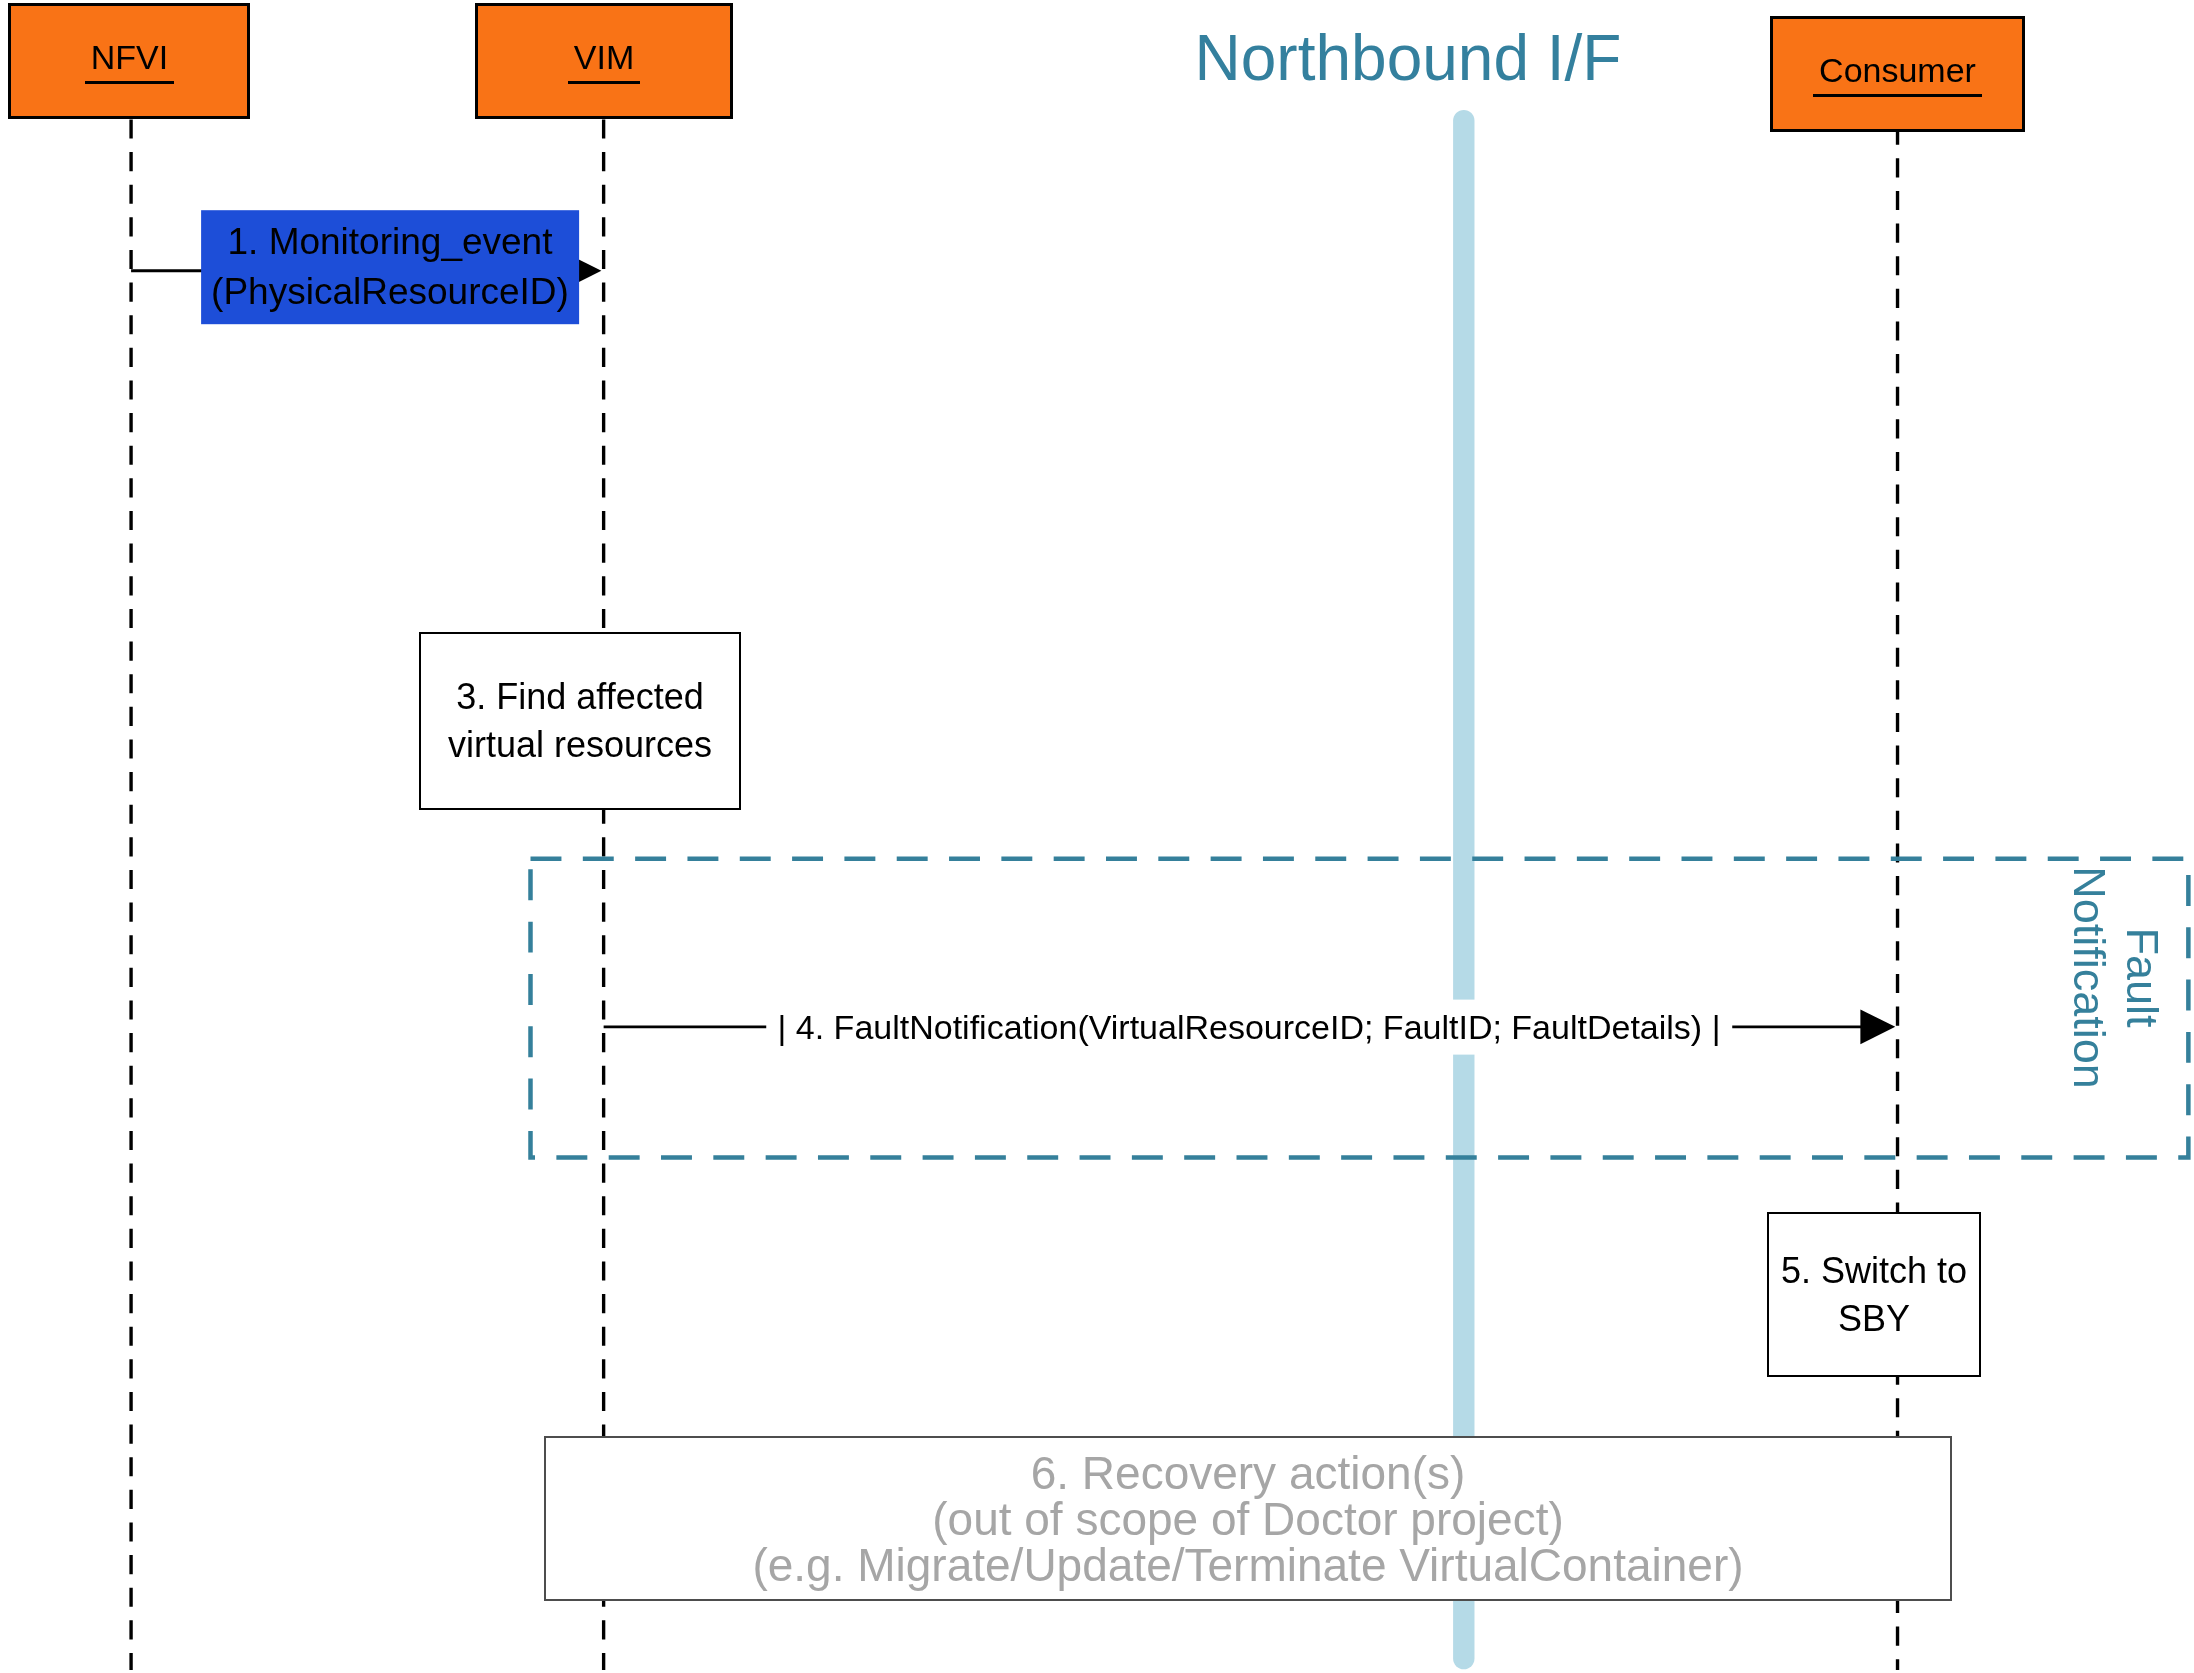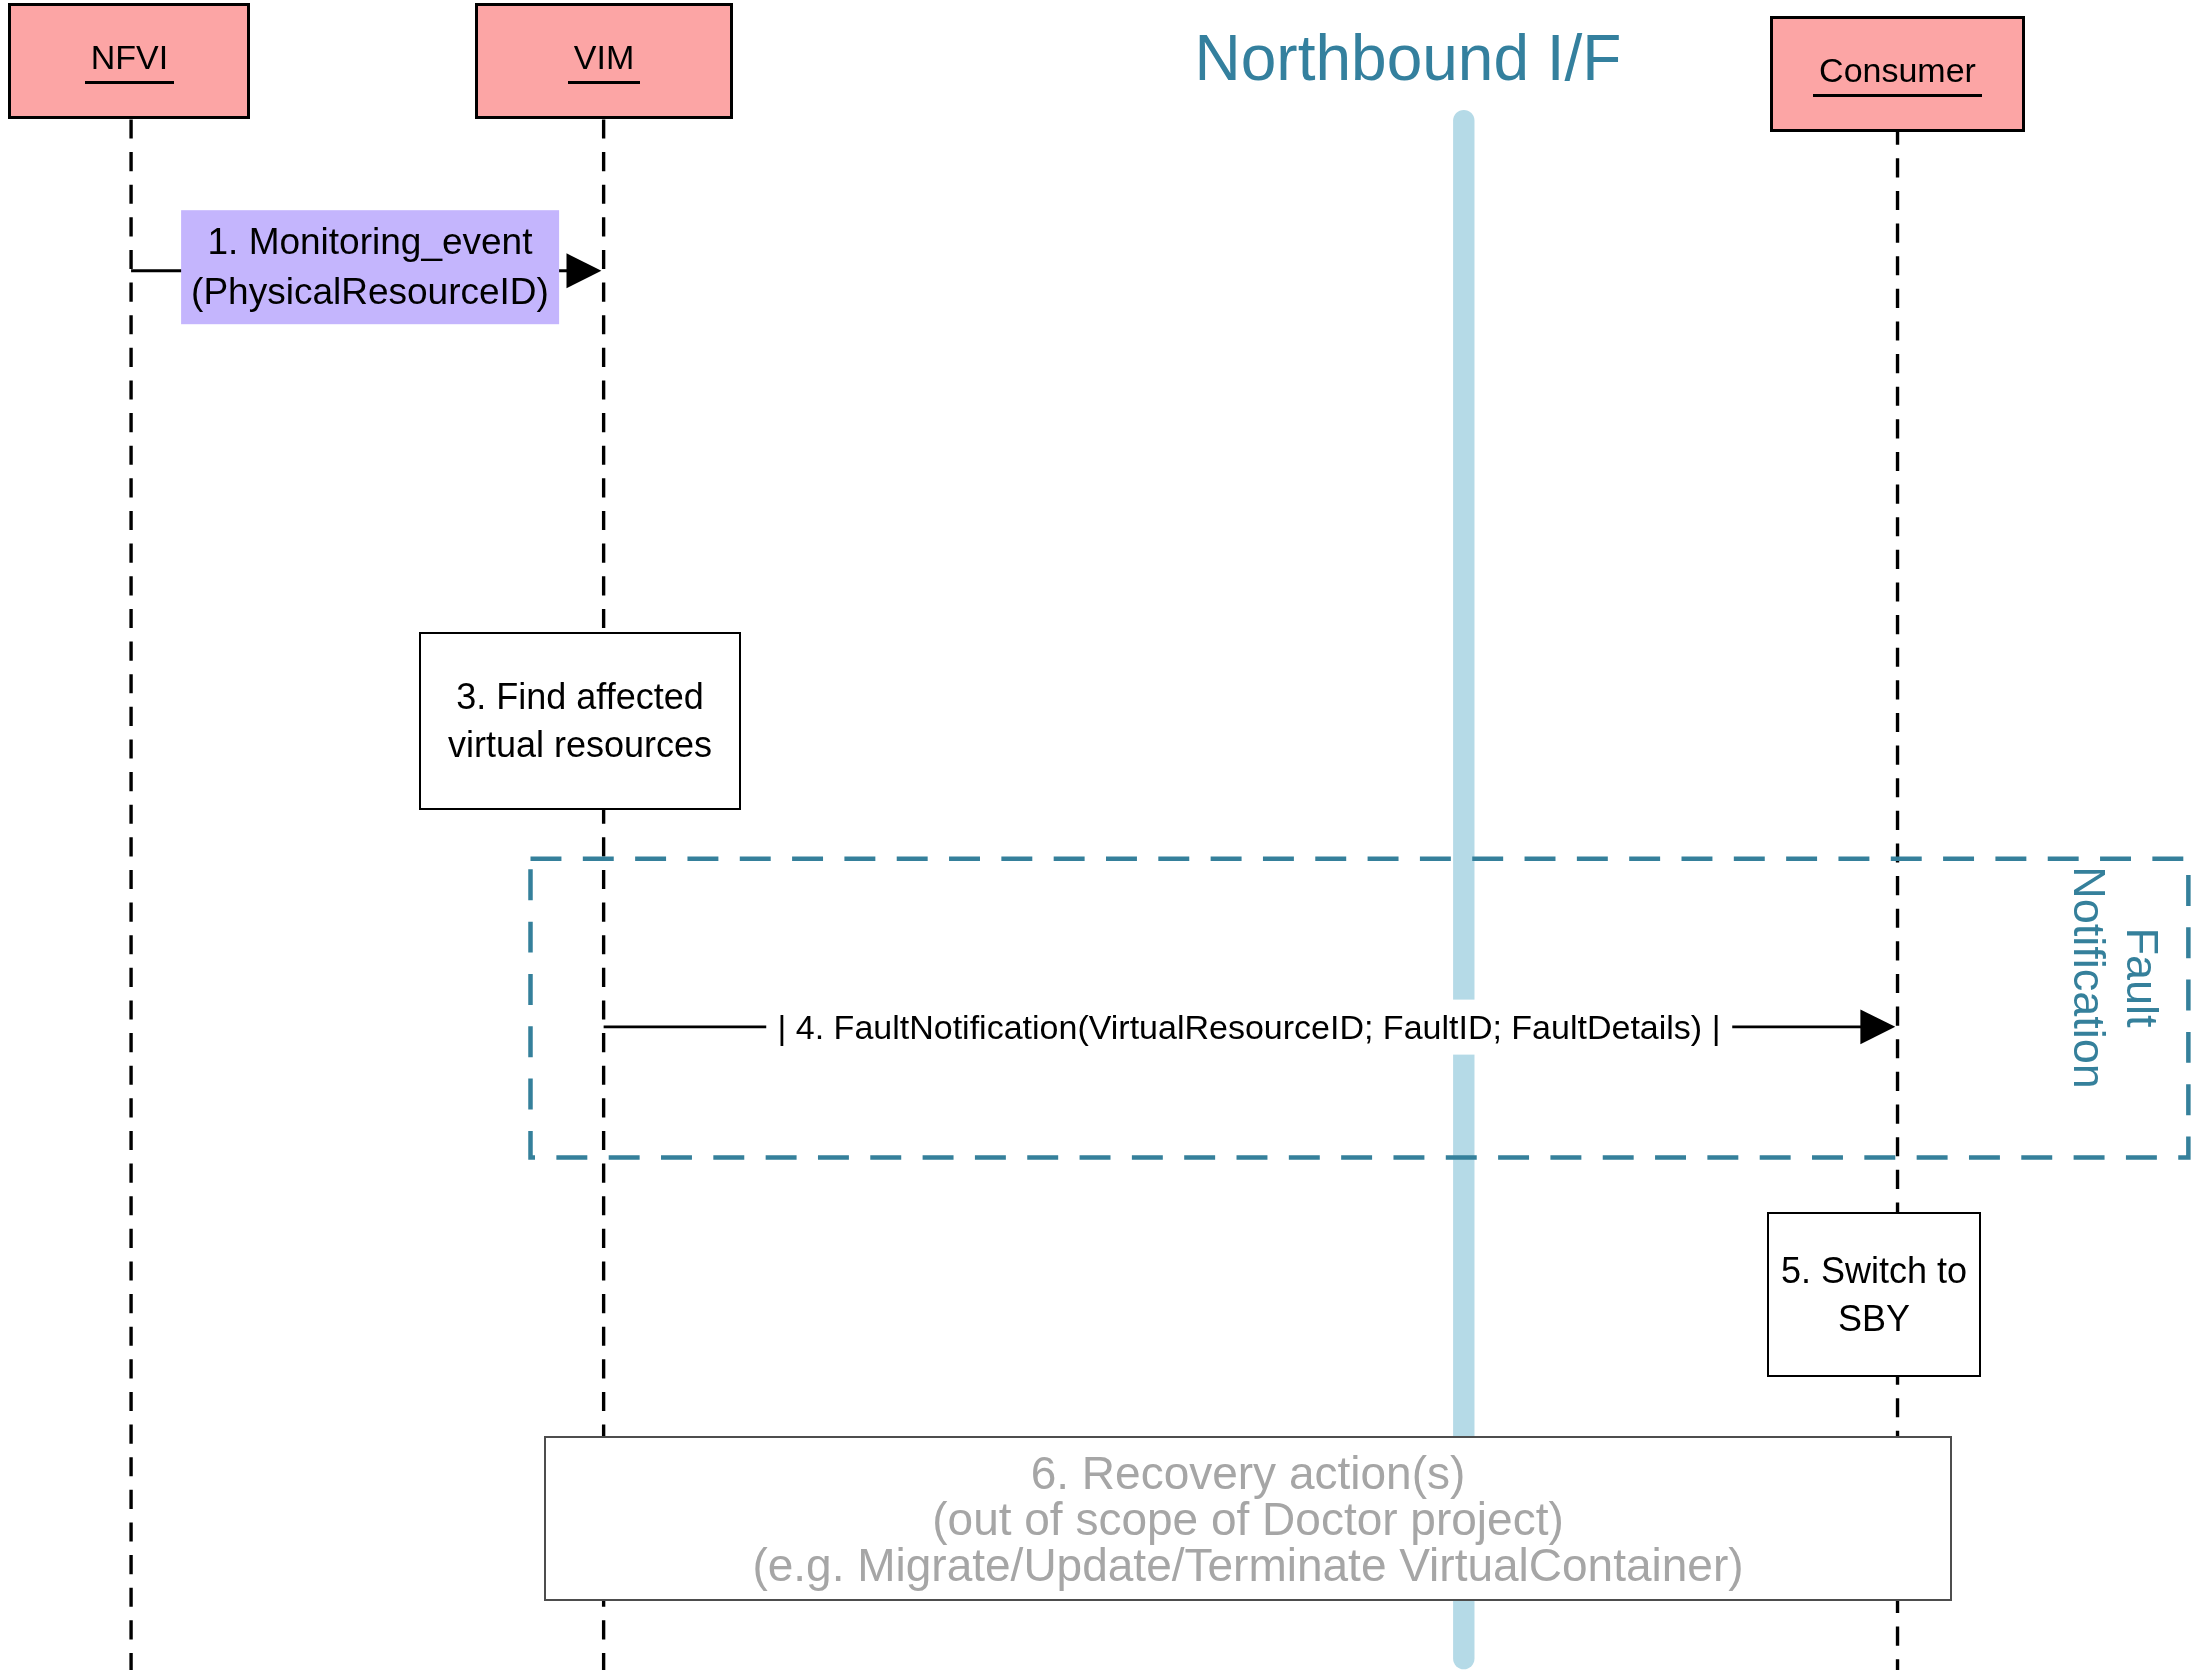--- a/index.html
+++ b/index.html
@@ -21,21 +21,21 @@
   }
   #wires{position:absolute;left:0;top:0;z-index:1;}
   .lifeline{stroke:var(--ink);stroke-width:6;stroke-dasharray:34 24;fill:none;}
   .nb-bar{stroke:var(--bar_blue);stroke-width:38;stroke-linecap:round;}
   .msg-line{stroke:var(--ink);stroke-width:5;fill:none;}
   .msg-arrow{fill:var(--ink);stroke:none;}
   .group-rect{stroke:var(--teal);stroke-width:8;stroke-dasharray:55 38;fill:none;}
 
   .actor{
     position:absolute;top:2.8px;height:116px;
-    background:#fca5a5;border:3.9px solid var(--ink);
+    background:#f97316;border:3.9px solid var(--ink);
     display:flex;align-items:center;justify-content:center;
     z-index:2;
   }
   .actor-label{
     font-size:34px;color:var(--ink);
     border-bottom:3.9px solid var(--ink);
     padding:0 5.6px 4.5px 5.6px;
     white-space:nowrap;
   }
   #actor-nfvi{left:8.4px;width:242px;}
@@ -57,22 +57,22 @@
   #step2{left:419px;top:416px;width:369px;height:181px;}
   #step3{left:419px;top:632px;width:322px;height:178px;}
   #step5{left:1767px;top:1212px;width:214px;height:165px;}
   #step6{
     left:544px;top:1436px;width:1408px;height:165px;
     border:2.3px solid var(--gray_border);
     color:var(--gray_text);font-size:46px;line-height:46px;
   }
 
   #msg1-label{
-    position:absolute;left:370px;top:267px;transform:translate(-50%,-50%);
-    background:#c4b5fd;padding:6.8px 10px;
+    position:absolute;left:390px;top:267px;transform:translate(-50%,-50%);
+    background:#1d4ed8;padding:6.8px 10px;
     text-align:center;font-size:37px;line-height:50px;color:var(--ink);
     z-index:2;white-space:nowrap;
   }
   #msg4-label{
     position:absolute;left:1249px;top:1027px;transform:translate(-50%,-50%);
     background:#ffffff;padding:7.9px 11.3px;
     font-size:34px;color:var(--ink);
     z-index:2;white-space:nowrap;
   }
 

